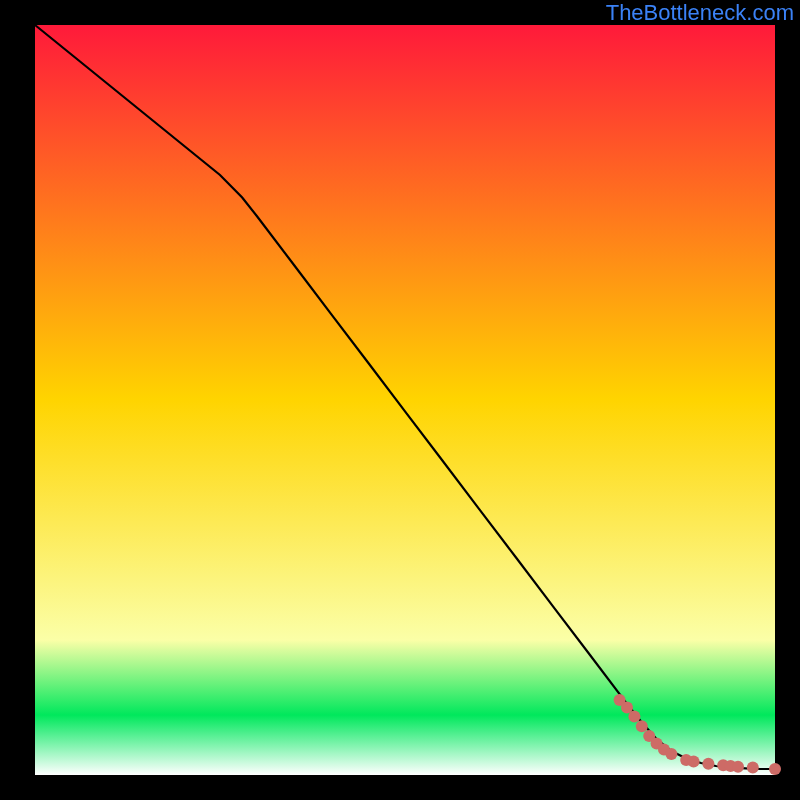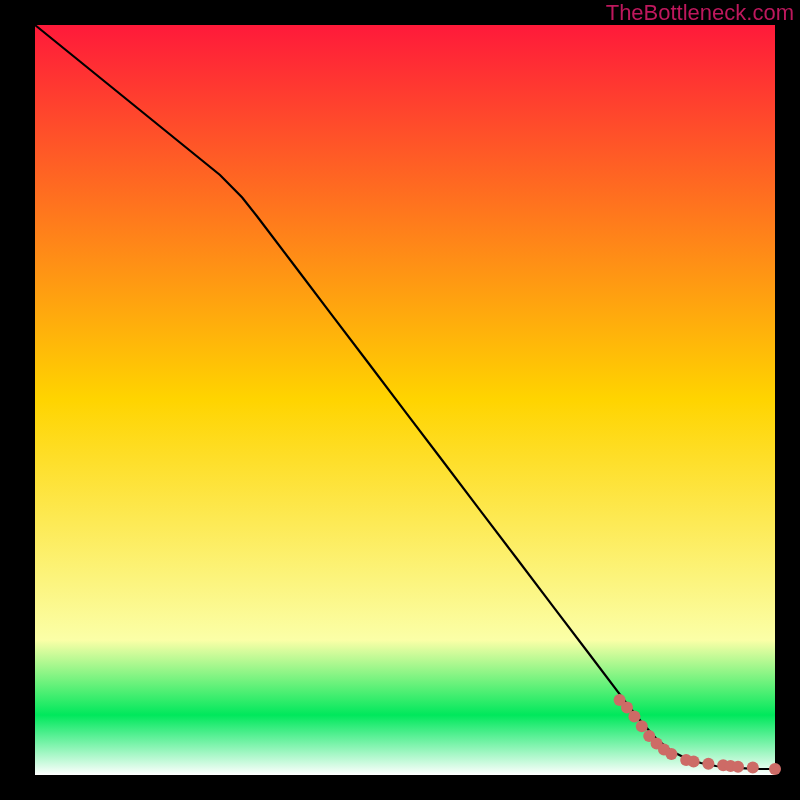--- a/index.html
+++ b/index.html
@@ -13,21 +13,21 @@
   }
   .chart-wrap {
     position: relative;
     width: 800px;
     height: 800px;
   }
   .watermark {
     position: absolute;
     top: 0;
     right: 6px;
-    color: #be185d;
+    color: #3b82f6;
     font-size: 22px;
     font-weight: 500;
     z-index: 5;
   }
   svg {
     display: block;
   }
 </style>
 </head>
 <body>

